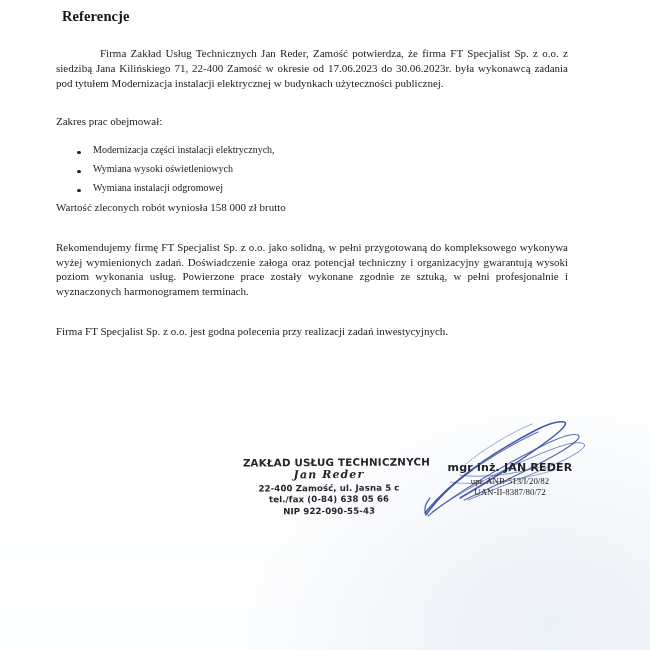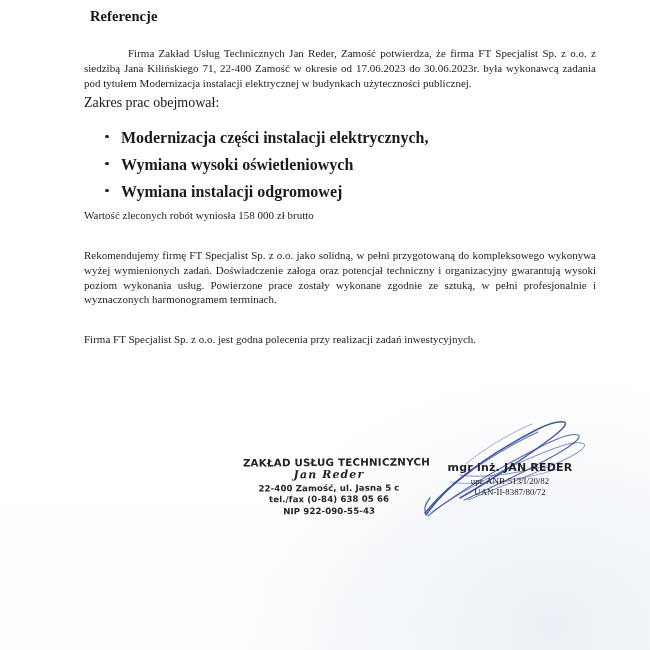--- a/index.html
+++ b/index.html
@@ -20,21 +20,21 @@
   .page {
     position: absolute;
     inset: 0;
     background:
       radial-gradient(ellipse 70% 55% at 85% 96%, rgba(232,238,245,0.85) 0%, rgba(255,255,255,0) 70%),
       linear-gradient(180deg, #ffffff 0%, #ffffff 72%, #fcfdfe 100%);
   }
 
   .content {
     position: absolute;
-    left: 84px;
+    left: 56px;
     top: 0;
     width: 512px;
   }
 
   .doc-title {
     font-weight: bold;
     font-size: 14.5px;
     letter-spacing: 0.1px;
     margin: 8px 0 0 6px;
     color: #161616;
@@ -48,37 +48,36 @@
     color: #1d1d1d;
     margin: 0;
   }
 
   .para-intro {
     text-indent: 44px;
     margin-top: 21px;
   }
 
   .lead-in {
-    margin-top: 4px;
-    font-size: 14px;
+    margin-top: 24px;
+    font-size: 11px;
     line-height: 1.345;
   }
 
   .bullets {
     list-style: none;
     margin: 14px 0 0 0;
     padding: 0;
   }
   .bullets li {
     position: relative;
-    font-size: 16px;
+    font-size: 10px;
     line-height: 1.345;
     padding-left: 37px;
     margin-bottom: 5.5px;
-    font-weight: bold;
   }
   .bullets li .bullet-dot {
     position: absolute;
     left: 21px;
     top: 7.5px;
     width: 3.6px;
     height: 3.6px;
     border-radius: 50%;
     background: #242424;
   }

